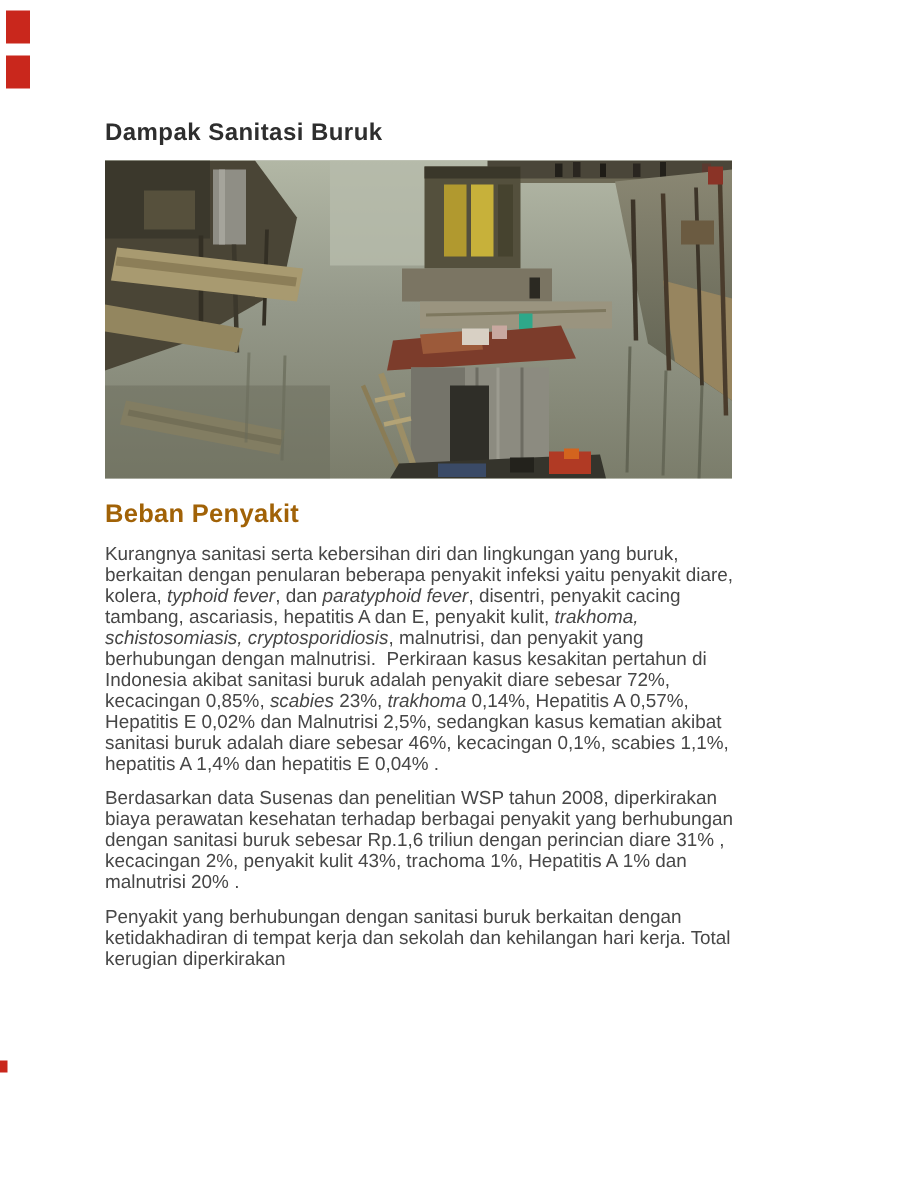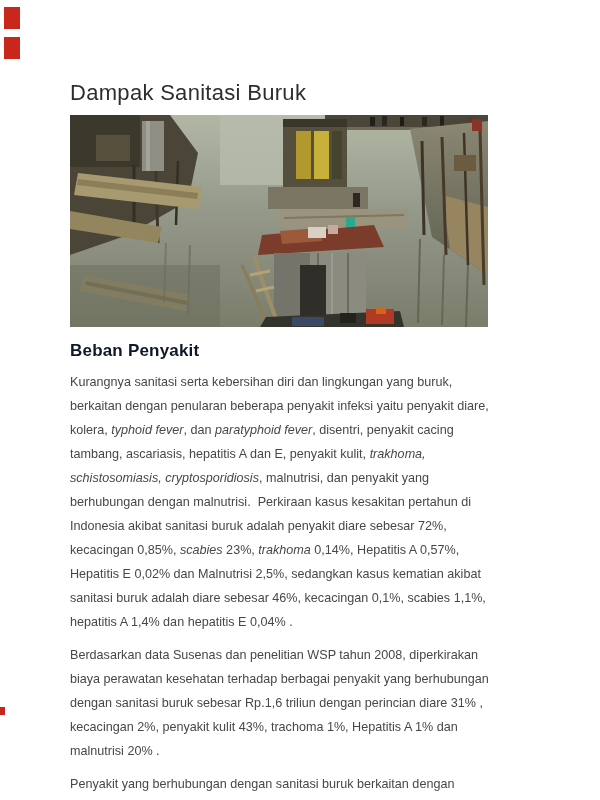--- a/index.html
+++ b/index.html
@@ -9,46 +9,46 @@
     font-family:"Liberation Sans", sans-serif;
     position:relative;
     overflow:hidden;
   }
   .content {
     position:absolute;
     left:70px; top:80px;
     width:420px;
   }
   .doc-title {
-    font-size:22px;
-    font-weight:normal;
+    font-size:16px;
+    font-weight:bold;
     color:#2e2e2e;
     letter-spacing:0.3px;
     margin:0 0 9px 0;
   }
   .date-line {
     font-size:11px;
     color:#aeaeae;
     margin:0 0 13px 2px;
   }
   .photo-frame {
     width:418px; height:212px;
     display:block;
     background:#8c8f7d;
   }
   .section-heading {
     font-size:17px;
     font-weight:bold;
-    color:#0f172a;
+    color:#a16207;
     margin:14px 0 9px 0;
     letter-spacing:0.2px;
   }
   .body-par {
     font-size:12.6px;
-    line-height:24px;
+    line-height:14px;
     color:#474747;
     margin:0 0 9px 0;
   }
   .body-par i { font-style:italic; }
   .artifact {
     position:absolute;
     background:#c9271c;
   }
   .artifact-1 { left:4px; top:7px;  width:16px; height:22px; }
   .artifact-2 { left:4px; top:37px; width:16px; height:22px; }

